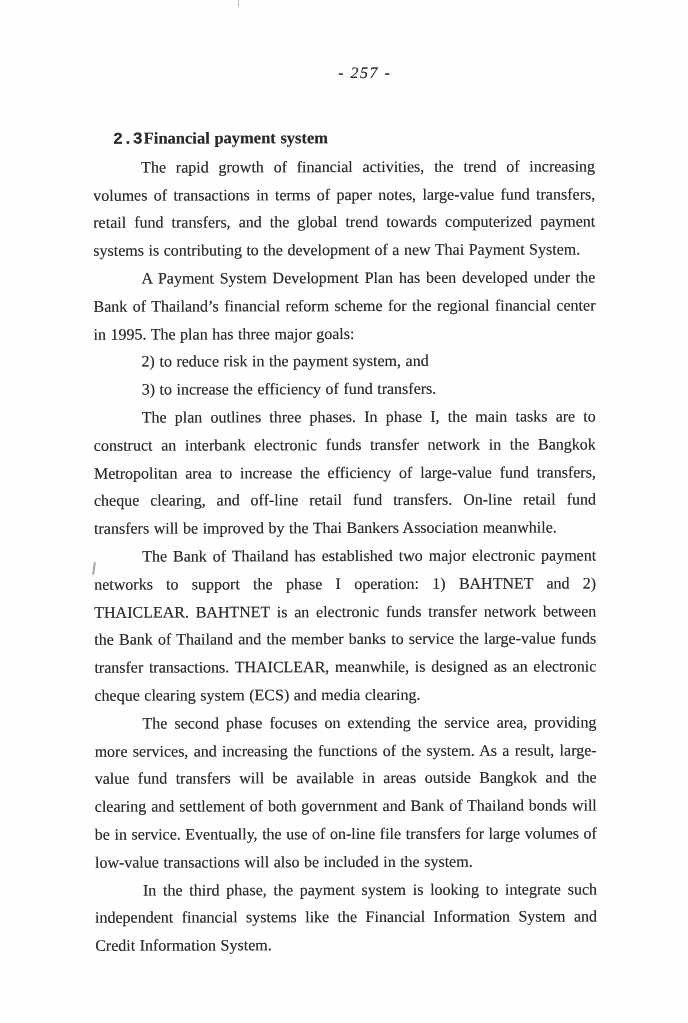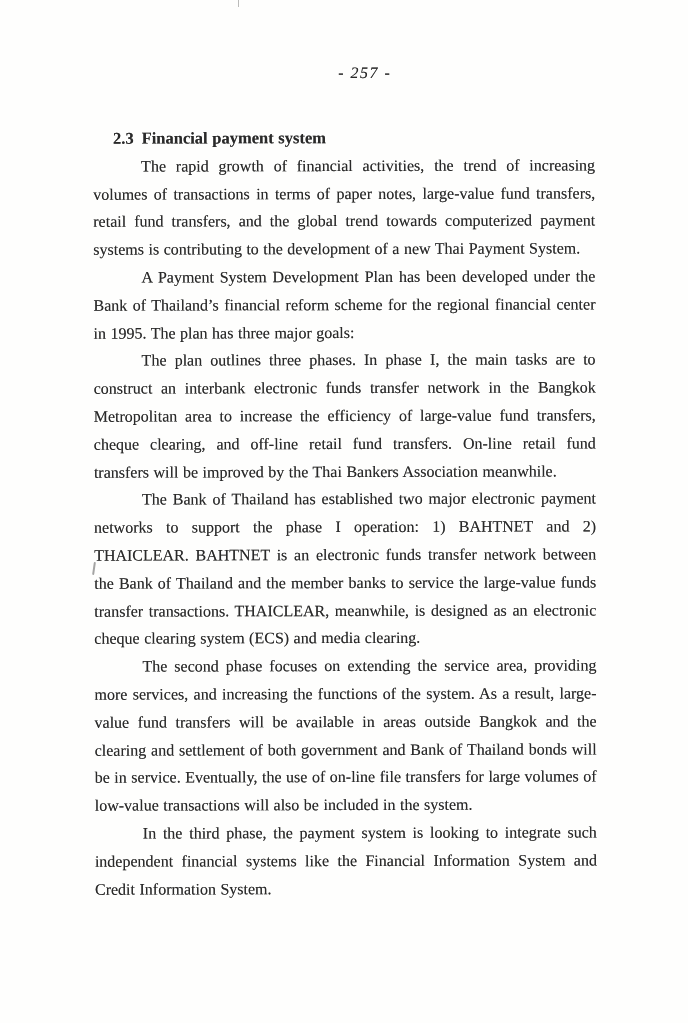--- a/index.html
+++ b/index.html
@@ -44,21 +44,22 @@
     word-spacing: 0.5px;
   }
   .heading {
     margin: 0 0 0 20px;
     font-size: 16.5px;
     font-weight: bold;
     line-height: 27.8px;
   }
   .heading .hnum {
     display: inline-block;
-    margin-right: 8px;
+    margin-right: 1px;
+    font-family: Liberation Mono, monospace;
   }
   .para {
     margin: 0;
     text-align: justify;
     text-indent: 48px;
   }
   .goals {
     margin: 0;
     padding-left: 48px;
   }
@@ -98,20 +99,22 @@
     <div class="content">
       <h2 class="heading">
         <span class="hnum">2.3</span><span class="htitle">Financial payment system</span>
       </h2>
 
       <p class="para">The rapid growth of financial activities, the trend of increasing volumes of transactions in terms of paper notes, large-value fund transfers, retail fund transfers, and the global trend towards computerized payment systems is contributing to the development of a new Thai Payment System.</p>
 
       <p class="para">A Payment System Development Plan has been developed under the Bank of Thailand’s financial reform scheme for the regional financial center in 1995.  The plan has three major goals:</p>
 
       <div class="goals">
+        <div class="goal">2) to reduce risk in the payment system, and</div>
+        <div class="goal">3) to increase the efficiency of fund transfers.</div>
       </div>
 
       <p class="para">The plan outlines three phases. In phase I, the main tasks are to construct an interbank electronic funds transfer network in the Bangkok Metropolitan area to increase the efficiency of large-value fund transfers, cheque clearing, and off-line retail fund transfers. On-line retail fund transfers will be improved by the Thai Bankers Association meanwhile.</p>
 
       <p class="para">The Bank of Thailand has established two major electronic payment networks to support the phase I operation: 1) BAHTNET and 2) THAICLEAR.  BAHTNET is an electronic funds transfer network between the Bank of Thailand and the member banks to service the large-value funds transfer transactions.  THAICLEAR, meanwhile, is designed as an electronic cheque clearing system (ECS) and media clearing.</p>
 
       <p class="para">The second phase focuses on extending the service area, providing more services, and increasing the functions of the system.  As a result, large-value fund transfers will be available in areas outside Bangkok and the clearing and settlement of both government and Bank of Thailand bonds will be in service.  Eventually, the use of on-line file transfers for large volumes of low-value transactions will also be included in the system.</p>
 
       <p class="para">In the third phase, the payment system is looking to integrate such independent financial systems like the Financial Information System and Credit Information System.</p>
     </div>

